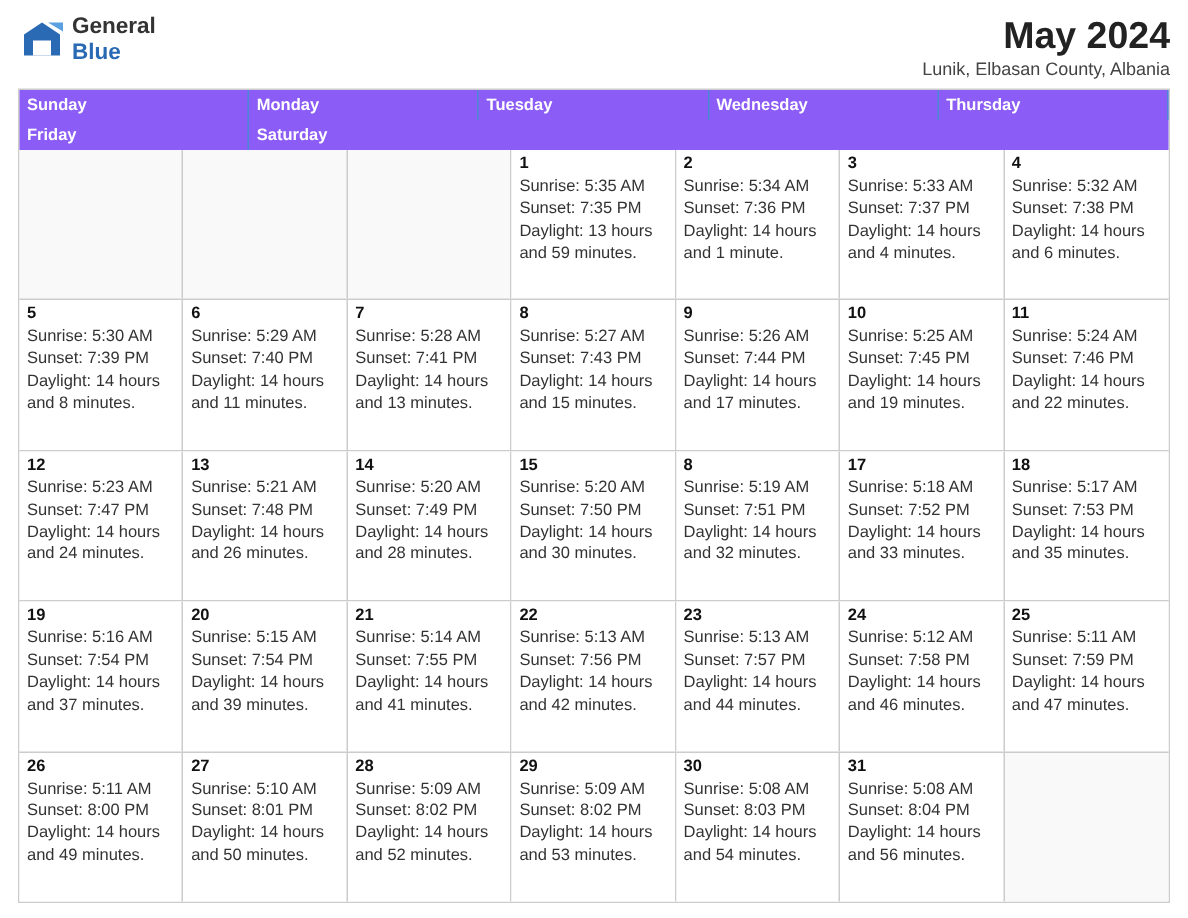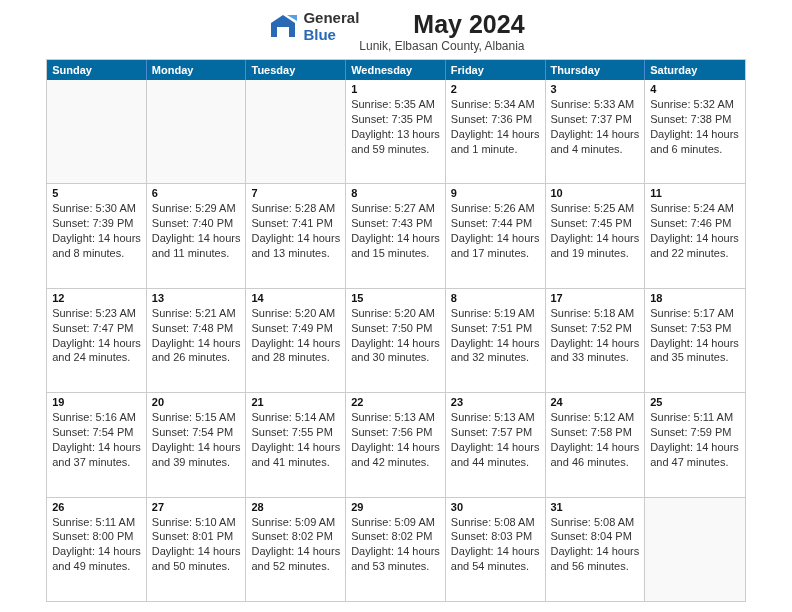--- a/index.html
+++ b/index.html
@@ -9,21 +9,20 @@
       font-family: Arial, sans-serif;
       background: #fff;
       overflow: hidden;
     }
     .page {
       width: 792px;
       height: 612px;
       padding: 10px 12px 10px 12px;
       display: flex;
       flex-direction: column;
-      align-items: center;
     }
     .header {
       display: flex;
       justify-content: space-between;
       align-items: flex-start;
       margin-bottom: 6px;
     }
     .logo {
       display: flex;
       align-items: center;
@@ -61,22 +60,22 @@
       color: #444;
     }
     .calendar {
       flex: 1;
       display: flex;
       flex-direction: column;
       border: 1px solid #ccc;
     }
     .cal-header {
       display: grid;
-      grid-template-columns: repeat(7, 1fr);
-      background: #0369a1;
+      grid-template-columns: repeat(5, 1fr);
+      background: #8b5cf6;
     }
     .cal-header-cell {
       color: #fff;
       font-size: 11px;
       font-weight: bold;
       padding: 4px 5px;
       border-right: 1px solid #4a8ad5;
       text-align: left;
     }
     .cal-header-cell:last-child { border-right: none; }
@@ -136,22 +135,22 @@
       <div class="title-location">Lunik, Elbasan County, Albania</div>
     </div>
   </div>
 
   <div class="calendar">
     <div class="cal-header">
       <div class="cal-header-cell">Sunday</div>
       <div class="cal-header-cell">Monday</div>
       <div class="cal-header-cell">Tuesday</div>
       <div class="cal-header-cell">Wednesday</div>
+      <div class="cal-header-cell">Thursday</div>
       <div class="cal-header-cell">Friday</div>
-      <div class="cal-header-cell">Thursday</div>
       <div class="cal-header-cell">Saturday</div>
     </div>
     <div class="cal-body" id="cal-body">
     <div class="cal-row">
           <div class="cal-cell empty"></div>
           <div class="cal-cell empty"></div>
           <div class="cal-cell empty"></div>
           <div class="cal-cell">
             <div class="day-num">1</div>
             <div class="cell-text" style="white-space: pre-line;">Sunrise: 5:35 AM

